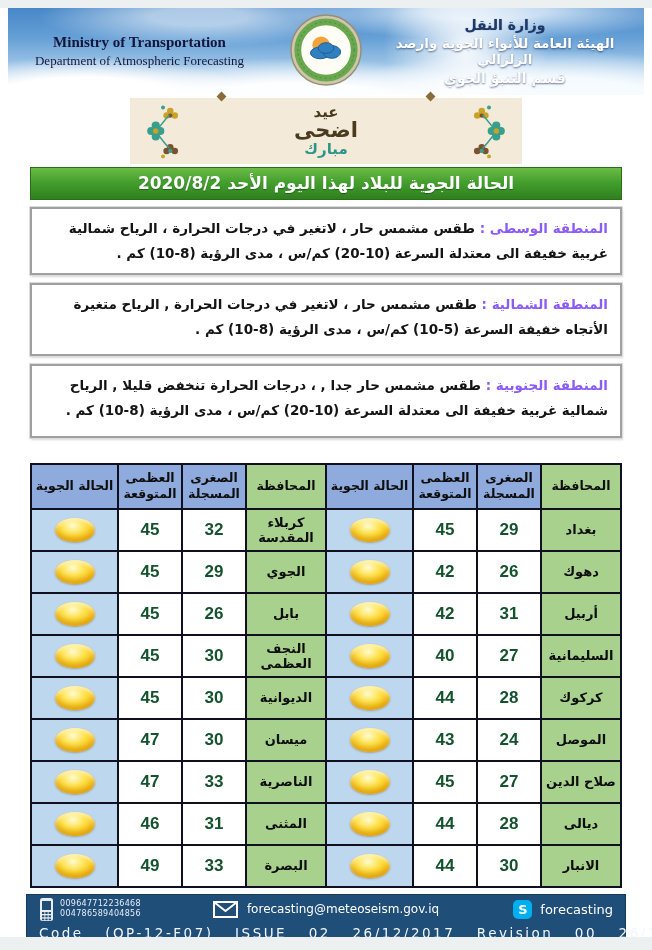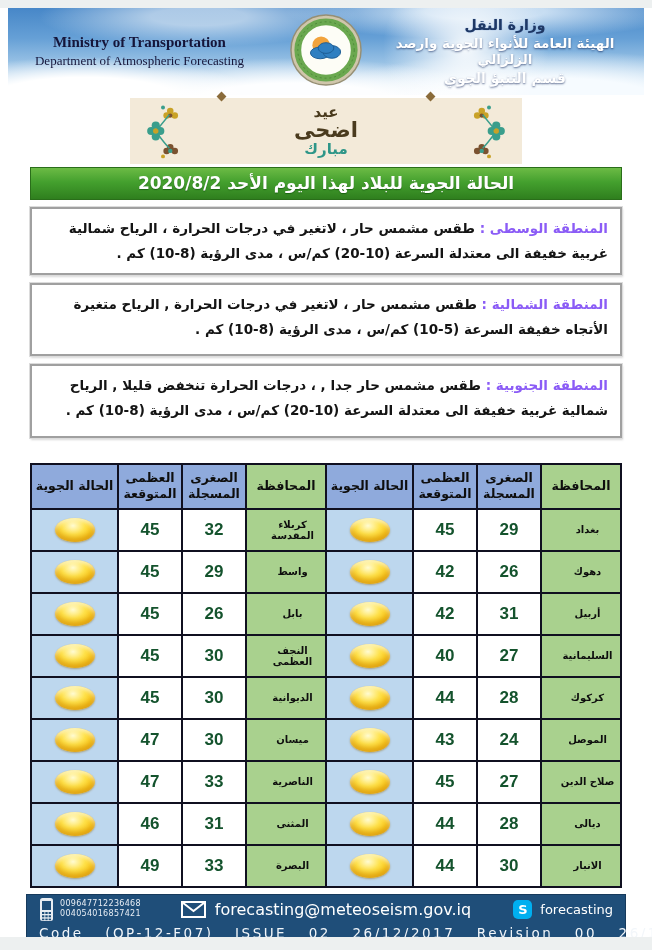--- a/index.html
+++ b/index.html
@@ -74,36 +74,36 @@
   
   table.wx {
     margin: 25px auto 0; border-collapse: collapse; table-layout: fixed;
     width: 590px; direction: rtl;
     border: 2px solid #101020;
   }
   table.wx th, table.wx td { border: 2px solid #101020; text-align: center; vertical-align: middle; }
   table.wx th { height: 45px; font-size: 12.5px; font-weight: bold; color: #0e0e0e; background: #8faadc; line-height: 1.3; padding: 2px; }
   table.wx th.gov-h { background: #a9d18e; }
   table.wx td { height: 42px; }
-  table.wx td.gov { background: #a9d18e; font-size: 10px; font-weight: bold; color: #0e0e0e; padding-left: 13px; }
+  table.wx td.gov { background: #a9d18e; font-size: 13px; font-weight: bold; color: #0e0e0e; }
   table.wx td.num { background: #ffffff; font-size: 17px; font-weight: bold; color: #14532d; font-family: "Liberation Sans", sans-serif; }
   table.wx td.cond { background: #bdd7ee; }
   .sun-icon {
     display: inline-block; width: 40px; height: 24px; border-radius: 50%;
     background: radial-gradient(ellipse at 45% 32%, #fffbd2 0%, #ffe24a 38%, #fcc716 68%, #df9f0e 100%);
     box-shadow: 0 1px 2px rgba(140,95,0,.45), inset 0 -4px 6px rgba(190,120,0,.5), inset 0 2px 4px rgba(255,255,230,.9);
     vertical-align: middle;
   }
 
   
   .footer { margin: 6px 26px 0; background: #1f4e79; border: 1px solid #163a5c; color: #fff; padding: 2px 12px 3px; }
   .f-top { display: flex; align-items: center; }
   .phones { flex: 1; display: flex; align-items: center; gap: 6px; }
   .phone-nums { font-size: 8px; line-height: 1.35; letter-spacing: .3px; color: #e8eef5; }
-  .email-wrap { display: flex; align-items: center; gap: 9px; font-size: 16px; }
+  .email-wrap { display: flex; align-items: center; gap: 9px; font-size: 12px; }
   .skype-wrap { flex: 1; display: flex; align-items: center; justify-content: flex-end; gap: 8px; font-size: 13px; }
   .skype-badge {
     width: 19px; height: 19px; border-radius: 5px; background: #00aff0;
     color: #fff; font-weight: bold; font-size: 13px; text-align: center; line-height: 19px;
   }
   .f-bottom { margin-top: 3px; text-align: center; font-size: 13.5px; letter-spacing: 2.5px; word-spacing: 4px; white-space: pre; color: #f2f6fa; }
 </style>
 </head>
 <body>
 
@@ -228,21 +228,21 @@
         <td class="gov">كربلاء المقدسة</td>
         <td class="num">32</td>
         <td class="num">45</td>
         <td class="cond"><span class="sun-icon"></span></td>
       </tr>
       <tr>
         <td class="gov">دهوك</td>
         <td class="num">26</td>
         <td class="num">42</td>
         <td class="cond"><span class="sun-icon"></span></td>
-        <td class="gov">واسط</td>
+        <td class="gov">الجوي</td>
         <td class="num">29</td>
         <td class="num">45</td>
         <td class="cond"><span class="sun-icon"></span></td>
       </tr>
       <tr>
         <td class="gov">أربيل</td>
         <td class="num">31</td>
         <td class="num">42</td>
         <td class="cond"><span class="sun-icon"></span></td>
         <td class="gov">بابل</td>
@@ -326,21 +326,21 @@
           <rect x="3" y="18.3" width="2.4" height="2"></rect>
             <rect x="6.3" y="18.3" width="2.4" height="2"></rect>
             <rect x="9.6" y="18.3" width="2.4" height="2"></rect>
           <rect x="3" y="21.6" width="2.4" height="1.6"></rect>
             <rect x="6.3" y="21.6" width="2.4" height="1.6"></rect>
             <rect x="9.6" y="21.6" width="2.4" height="1.6"></rect>
         </g>
       </svg>
       <div class="phone-nums">
         <div>009647712236468</div>
-        <div>004054016857421</div>
+        <div>004786589404856</div>
       </div>
     </div>
     <div class="email-wrap">
       <svg width="25" height="17" viewBox="0 0 25 17">
         <rect x="1" y="1" width="23" height="15" fill="none" stroke="#ffffff" stroke-width="2"></rect>
         <path d="M1.5 1.5 L12.5 10 L23.5 1.5" fill="none" stroke="#ffffff" stroke-width="2"></path>
       </svg>
       <span>forecasting@meteoseism.gov.iq</span>
     </div>
     <div class="skype-wrap">

